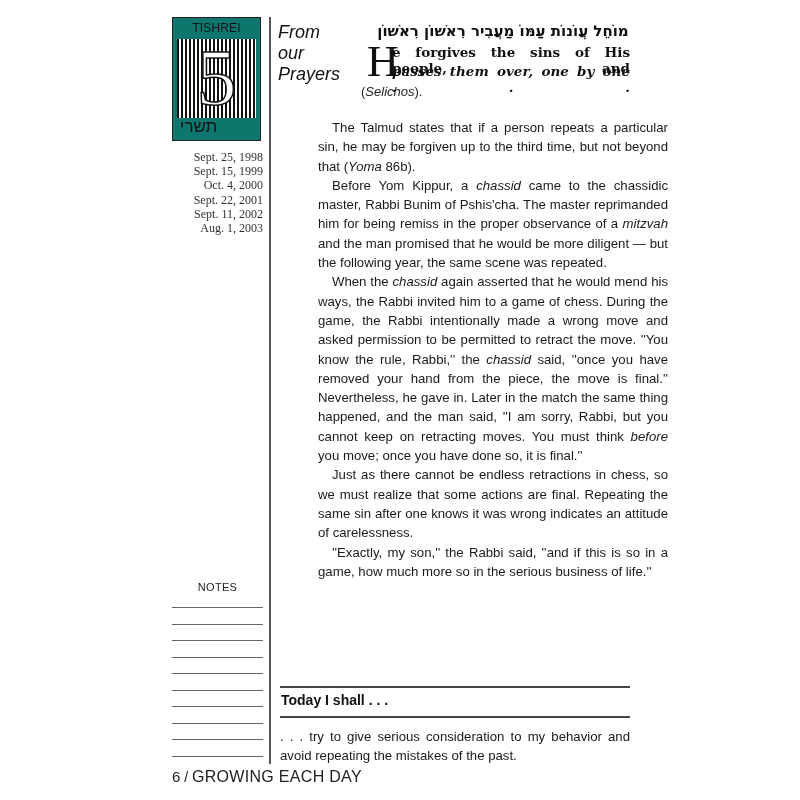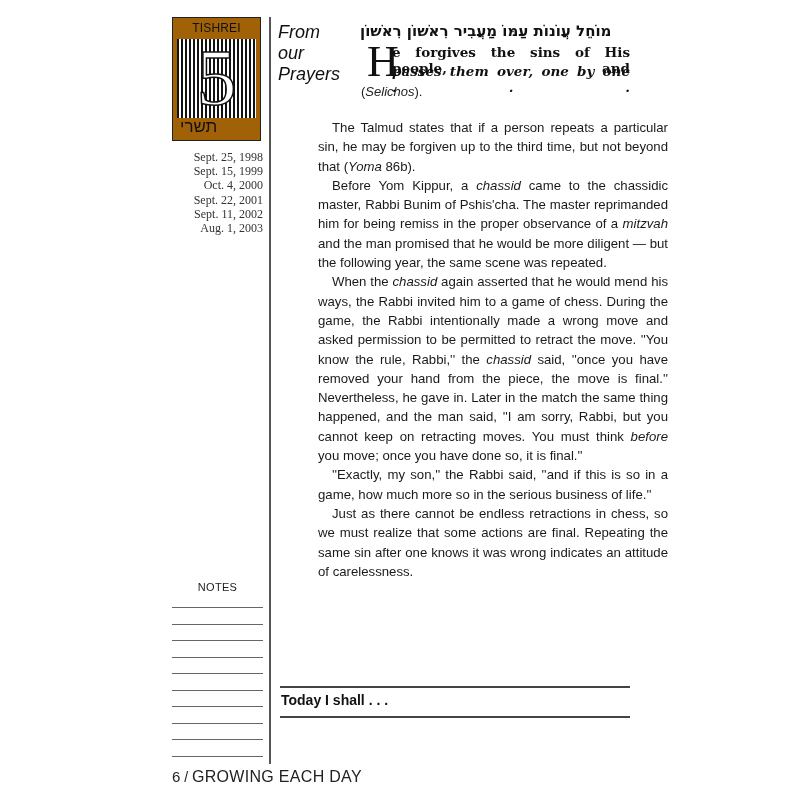--- a/index.html
+++ b/index.html
@@ -5,21 +5,21 @@
     html, body { margin: 0; padding: 0; background: #ffffff; }
     body {
       width: 800px; height: 800px; position: relative; overflow: hidden;
       font-family: "Liberation Sans", "DejaVu Sans", sans-serif; color: #1a1a1a;
     }
     .page { position: absolute; left: 0; top: 0; width: 800px; height: 800px; background: #fff; }
 
     
     .date-box {
       position: absolute; left: 172px; top: 17px; width: 89px; height: 124px;
-      border: 1.5px solid #222; box-sizing: border-box; background: #a16207;
+      border: 1.5px solid #222; box-sizing: border-box; background: #0f766e;
     }
     .date-box .month-en {
       position: absolute; left: 0; right: 0; top: 3px; text-align: center;
       font-size: 12px; letter-spacing: 0.2px; color: #111;
     }
     .date-box .stripes {
       position: absolute; left: 4px; right: 4px; top: 21px; height: 79px;
       background: repeating-linear-gradient(90deg, #111 0px, #111 2px, #fff 2px, #fff 4px);
     }
     .date-box .day-num {
@@ -48,21 +48,21 @@
       font-size: 11px; color: #222; letter-spacing: 0.3px;
     }
     .note-line { position: absolute; left: 172px; width: 91px; height: 1px; background: #666; }
 
     
     .from-prayers {
       position: absolute; left: 278px; top: 22px; width: 80px; text-align: left;
       font-style: italic; font-size: 18px; line-height: 21px; color: #111;
     }
     .hebrew-line {
-      position: absolute; left: 360px; top: 22px; width: 270px; text-align: left; direction: rtl;
+      position: absolute; left: 368px; top: 22px; width: 270px; text-align: center; direction: rtl;
       font-family: "DejaVu Sans", sans-serif; font-weight: bold; font-size: 15px; color: #111;
     }
     .dropcap {
       position: absolute; left: 367px; top: 40px;
       font-family: "Liberation Serif", "DejaVu Serif", serif; font-size: 44px; line-height: 44px; color: #111;
     }
     .prayer-trans1 {
       position: absolute; left: 392px; top: 44px; width: 238px;
       font-family: "DejaVu Serif", serif; font-weight: bold; font-size: 13.5px; color: #111;
       text-align: justify; text-align-last: justify;
@@ -147,24 +147,25 @@
   <div class="hebrew-line">מוֹחֵל עֲוֹנוֹת עַמּוֹ מַעֲבִיר רִאשׁוֹן רִאשׁוֹן</div>
   <div class="dropcap">H</div>
   <div class="prayer-trans1">e forgives the sins of His people, and</div>
   <div class="prayer-trans2">passes them over, one by one . . .</div>
   <div class="source"><span>(</span><i>Selichos</i><span>).</span></div>
 
   <div class="body-text">
     <p class="first"><span>The Talmud states that if a person repeats a particular sin, he may be forgiven up to the third time, but not beyond that (</span><i>Yoma</i><span> 86b).</span></p>
     <p><span>Before Yom Kippur, a </span><i>chassid</i><span> came to the chassidic master, Rabbi Bunim of Pshis'cha. The master reprimanded him for being remiss in the proper observance of a </span><i>mitzvah</i><span> and the man promised that he would be more diligent — but the following year, the same scene was repeated.</span></p>
     <p><span>When the </span><i>chassid</i><span> again asserted that he would mend his ways, the Rabbi invited him to a game of chess. During the game, the Rabbi intentionally made a wrong move and asked permission to be permitted to retract the move. ''You know the rule, Rabbi,'' the </span><i>chassid</i><span> said, ''once you have removed your hand from the piece, the move is final.'' Nevertheless, he gave in. Later in the match the same thing happened, and the man said, ''I am sorry, Rabbi, but you cannot keep on retracting moves. You must think </span><i>before</i><span> you move; once you have done so, it is final.''</span></p>
+    <p>Just as there cannot be endless retractions in chess, so we must realize that some actions are final. Repeating the same sin after one knows it was wrong indicates an attitude of carelessness.</p>
     <p>''Exactly, my son,'' the Rabbi said, ''and if this is so in a game, how much more so in the serious business of life.''</p>
-    <p>Just as there cannot be endless retractions in chess, so we must realize that some actions are final. Repeating the same sin after one knows it was wrong indicates an attitude of carelessness.</p>
   </div>
 
   <div class="hr-today" style="top:686px"></div>
   <div class="today-heading">Today I shall . . .</div>
   <div class="hr-today" style="top:716px"></div>
+  <div class="today-text">. . . try to give serious consideration to my behavior and avoid repeating the mistakes of the past.</div>
 
   <div class="footer">
     <span class="pg">6</span><span> / </span><span class="title">GROWING EACH DAY</span>
   </div>
 </div>
 
 </body></html>

